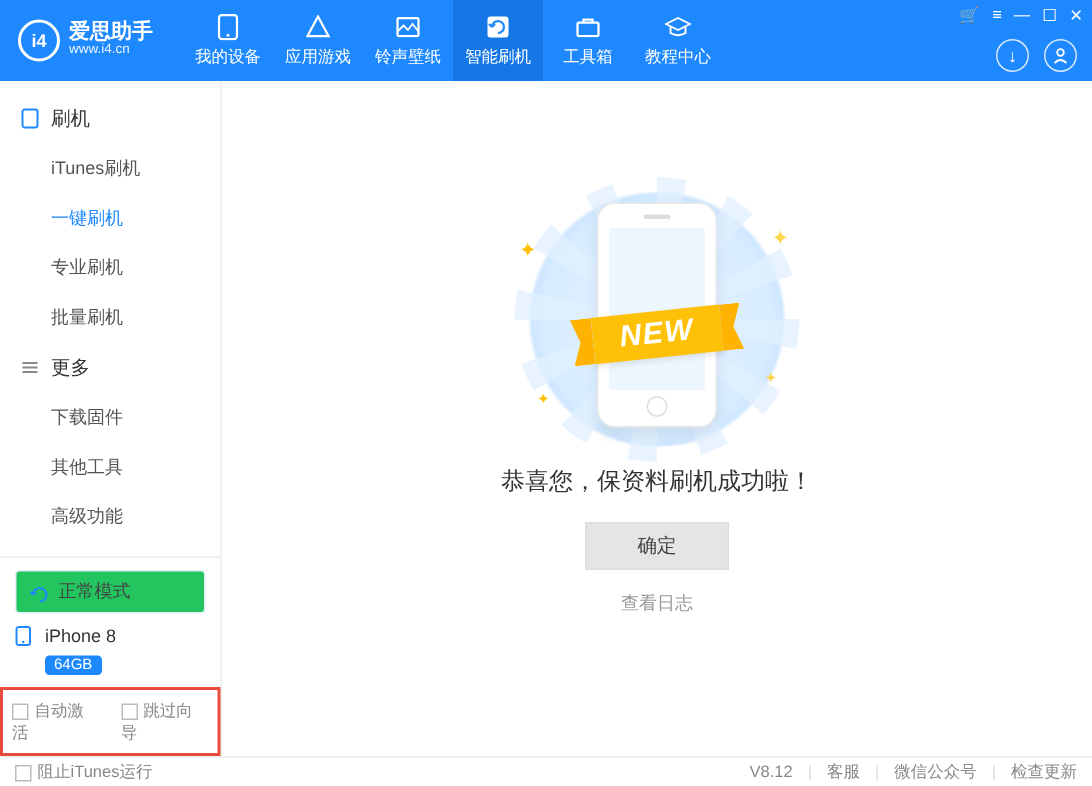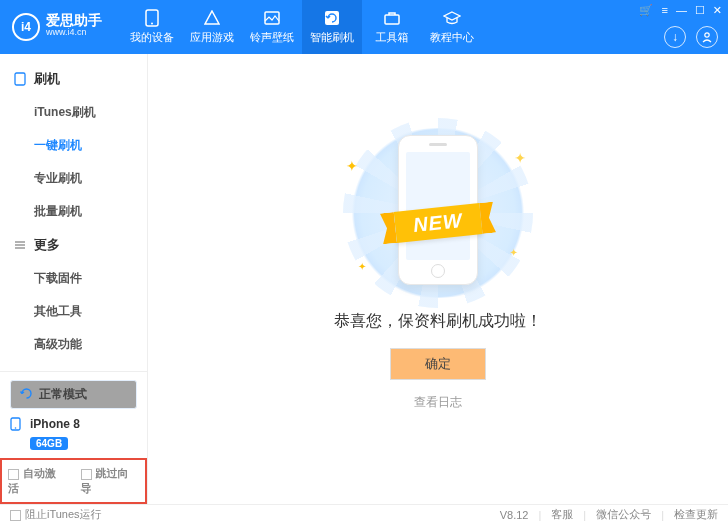--- a/index.html
+++ b/index.html
@@ -13,28 +13,28 @@
 .navs { display: flex; height: 100%; margin-left: 8px; }
 .nav { width: 60px; display: flex; flex-direction: column; align-items: center; justify-content: center; color: #fff; font-size: 11px; cursor: pointer; }
 .nav.active { background: #1576e6; }
 .nav .ic { width: 18px; height: 18px; margin-bottom: 3px; display: flex; align-items: center; justify-content: center; }
 .win-ctrls { position: absolute; top: 4px; right: 6px; display: flex; gap: 8px; color: #fff; font-size: 11px; }
 .win-ctrls span { cursor: pointer; }
 .right-icons { position: absolute; right: 10px; bottom: 6px; display: flex; gap: 10px; }
 .circ { width: 22px; height: 22px; border: 1.5px solid rgba(255,255,255,.8); border-radius: 50%; display: flex; align-items: center; justify-content: center; color: #fff; font-size: 12px; cursor: pointer; }
 
 .body { display: flex; height: 450px; }
-.sidebar { width: 148px; border-right: 1px solid #eee; display: flex; flex-direction: column; font-size: 12px; font-weight: bold; }
+.sidebar { width: 148px; border-right: 1px solid #eee; display: flex; flex-direction: column; font-size: 12px; }
 .side-scroll { flex: 1; overflow: hidden; padding-top: 8px; }
 .grp-hd { display: flex; align-items: center; padding: 8px 14px; color: #333; font-size: 13px; }
 .grp-hd .gic { width: 14px; margin-right: 6px; color: #1e88ff; display: flex; }
 .item { padding: 8px 0 8px 34px; color: #555; cursor: pointer; }
 .item.sel { color: #1e88ff; }
 .status-box { border-top: 1px solid #eee; padding: 8px 10px; }
-.mode { display: flex; align-items: flex-start; background: #a3a3a3; border: 1px solid #e3eefc; border-radius: 3px; padding: 5px 8px; margin-bottom: 6px; color: #444; }
+.mode { display: flex; align-items: flex-end; background: #22c55e; border: 1px solid #e3eefc; border-radius: 3px; padding: 5px 8px; margin-bottom: 6px; color: #444; }
 .mode .dot { width: 14px; height: 14px; margin-right: 6px; display: flex; align-items: center; justify-content: center; }
 .dev { display: flex; align-items: center; padding: 2px 0 4px; color: #333; }
 .dev .pic { width: 14px; height: 14px; margin-right: 6px; color: #1e88ff; }
 .cap { display: inline-block; background: #1e88ff; color: #fff; font-size: 10px; padding: 1px 6px; border-radius: 3px; margin-left: 20px; margin-top: 2px; }
 .redbox { border: 2px solid #e74c3c; margin: 0; padding: 6px 6px; display: flex; gap: 14px; align-items: center; color: #888; font-size: 11px; }
 .cb { width: 11px; height: 11px; border: 1px solid #bbb; display: inline-block; vertical-align: middle; margin-right: 4px; }
 
 .main { flex: 1; position: relative; display: flex; flex-direction: column; align-items: center; justify-content: center; }
 .illus { width: 220px; height: 170px; position: relative; margin-top: -20px; }
 .burst { position: absolute; inset: 0; border-radius: 50%; background: radial-gradient(circle, #e8f3ff 0%, #d6ecff 55%, #cfe7ff 60%, transparent 62%); }
@@ -42,21 +42,21 @@
 .phone { position: absolute; left: 50%; top: 50%; width: 80px; height: 150px; transform: translate(-50%,-52%); background: #fff; border-radius: 12px; box-shadow: 0 4px 10px rgba(0,0,0,.08); border: 1px solid #e8e8e8; }
 .phone::before { content: ""; position: absolute; top: 7px; left: 50%; transform: translateX(-50%); width: 18px; height: 3px; background: #ddd; border-radius: 2px; }
 .phone::after { content: ""; position: absolute; bottom: 6px; left: 50%; transform: translateX(-50%); width: 12px; height: 12px; border: 1.5px solid #ddd; border-radius: 50%; }
 .screen { position: absolute; top: 16px; left: 7px; right: 7px; bottom: 24px; background: #eef6ff; border-radius: 2px; }
 .ribbon { position: absolute; left: 50%; top: 56%; transform: translate(-50%,-50%) rotate(-6deg); background: #ffc107; color: #fff; font-weight: 800; font-style: italic; font-size: 20px; padding: 4px 18px; letter-spacing: 1px; box-shadow: 0 2px 4px rgba(0,0,0,.1); }
 .ribbon::before, .ribbon::after { content: ""; position: absolute; top: 0; bottom: 0; width: 14px; background: #ffb300; }
 .ribbon::before { left: -14px; clip-path: polygon(100% 0, 100% 100%, 0 100%, 40% 50%, 0 0); }
 .ribbon::after { right: -14px; clip-path: polygon(0 0, 100% 0, 60% 50%, 100% 100%, 0 100%); }
 .spark { position: absolute; color: #ffc107; font-size: 14px; }
 .msg { font-size: 16px; color: #333; margin-top: 13px; }
-.okbtn { margin-top: 16px; border: 1px solid #ddd; background: #fdba74; padding: 6px 34px; font-size: 13px; color: #444; cursor: pointer; }
+.okbtn { margin-top: 16px; border: 1px solid #ddd; background: #e5e5e5; padding: 6px 34px; font-size: 13px; color: #444; cursor: pointer; }
 .loglink { margin-top: 14px; font-size: 12px; color: #999; cursor: pointer; }
 
 .footer { height: 20px; border-top: 1px solid #eee; display: flex; align-items: center; font-size: 11px; color: #888; padding: 0 10px; }
 .footer .l { display: flex; align-items: center; gap: 4px; }
 .footer .r { margin-left: auto; display: flex; align-items: center; gap: 10px; }
 .sep { color: #ddd; }
 </style>
 </head>
 <body>
 

